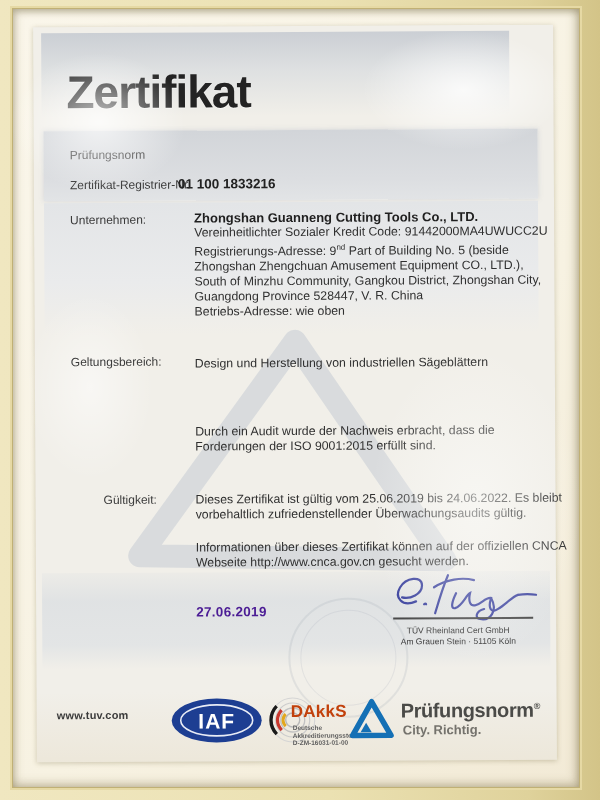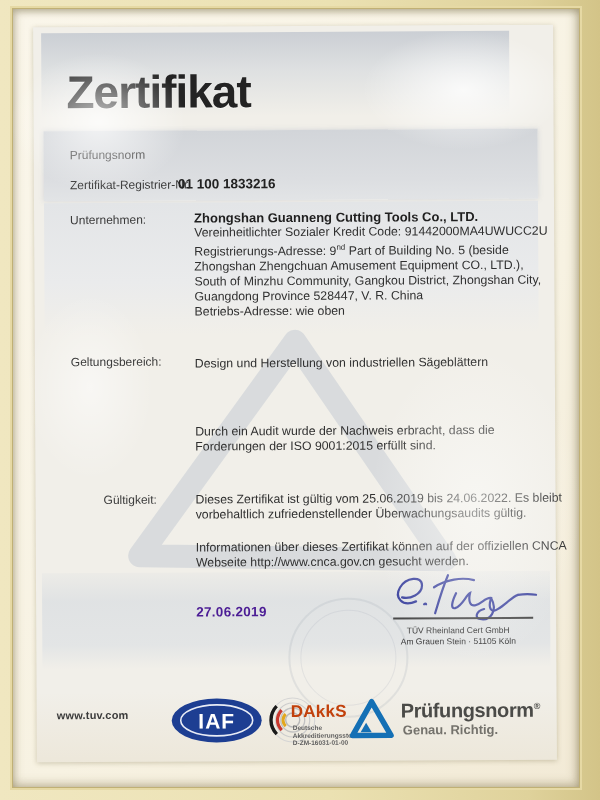--- a/index.html
+++ b/index.html
@@ -165,19 +165,19 @@
         <div>Akkreditierungsstelle</div>
         <div>D-ZM-16031-01-00</div>
       </div>
     </div>
 
     <svg class="tuvlogo" viewBox="0 0 60 56">
       <path d="M30,7 L54,49 L6,49 Z" fill="none" stroke="#1470b5" stroke-width="7" stroke-linejoin="round"></path>
       <path d="M16,45 L30,45 L23,33 Z" fill="#1470b5"></path>
     </svg>
     <div class="t tuv-brand"><span>Prüfungsnorm</span><sup>®</sup></div>
-    <div class="t tuv-tagline">Genau. Richtig.</div>
+    <div class="t tuv-tagline">City. Richtig.</div>
 
     <div class="glare glare1"></div>
     <div class="glare glare2"></div>
     <div class="glare glare3"></div>
   </div>
 </div>
 
 </body></html>

